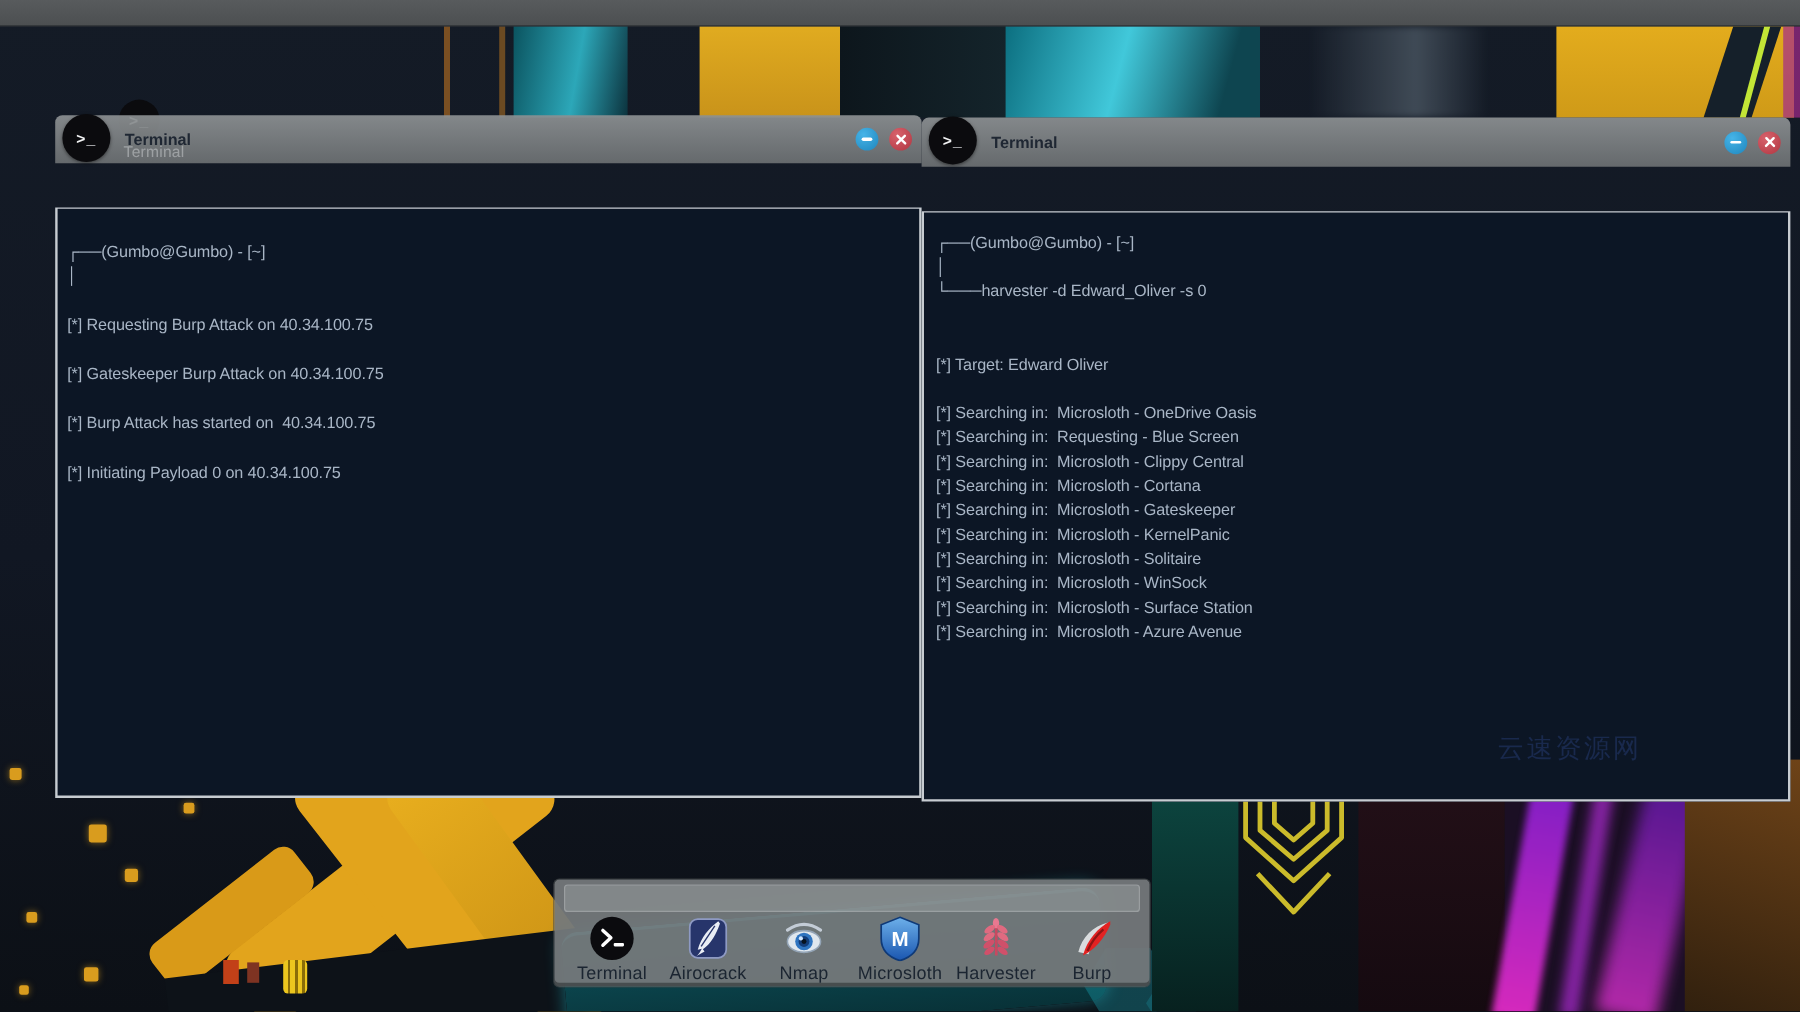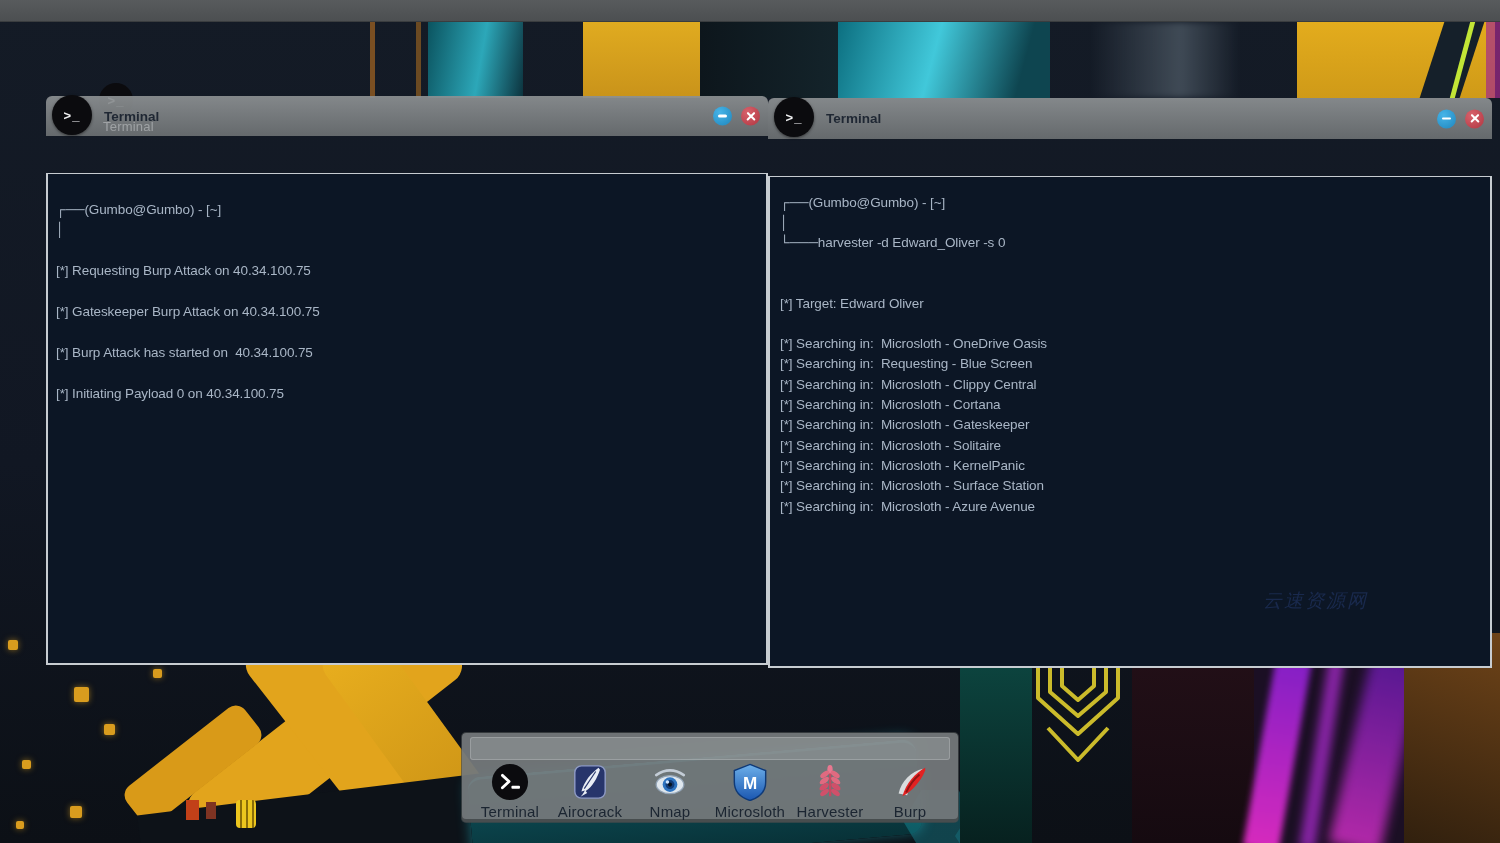--- a/index.html
+++ b/index.html
@@ -48,22 +48,22 @@
 
   .term-body { position:relative; background:#0c1625; border:2px solid #c7ccd1; border-top-width:1px;
                color:#a9b6c6; font-size:13.5px; letter-spacing:-0.1px; overflow:hidden;margin-top:37px; }
   .tline { white-space:pre; height:20px; line-height:20px; }
   .out-line { white-space:pre; height:20px; line-height:20px; margin-top:21px; }
   .search-block { margin-top:20px; line-height:20.35px; }
   .search-block div { white-space:pre; }
   .left-body  { padding:26px 0 0 8px;  height:492px; }
   .right-body { padding:16px 0 0 10px; height:492px; }
   .target-line { white-space:pre; height:20px; line-height:20px; margin-top:41px; }
-  .watermark { position:absolute; right:122px; top:411px; font-size:19px; letter-spacing:2px;
-               color:#1b2c52; opacity:.9;font-style:italic; }
+  .watermark { position:absolute; right:122px; top:432px; font-size:22px; letter-spacing:2px;
+               color:#1b2c52; opacity:.9; }
 
   
   .dock { position:absolute; left:462px; top:733px; width:496px; height:89px; z-index:6;
           background:rgba(116,120,122,.95); border-radius:4px;
           box-shadow:0 0 0 1px rgba(70,74,76,.7), inset 0 -3px 0 rgba(40,43,45,.55); }
   .dock-top { position:absolute; left:8px; right:8px; top:4px; height:23px;
               background:rgba(170,174,176,.35); border:1px solid rgba(200,204,206,.35); border-radius:3px; }
   .dock-items { position:absolute; left:10px; right:10px; top:30px; bottom:2px;
                 display:flex; justify-content:space-between; align-items:flex-start; }
   .dock-item { width:76px; display:flex; flex-direction:column; align-items:center; cursor:pointer; }
@@ -186,22 +186,23 @@
       <div class="tline">┌──(Gumbo@Gumbo) - [~]</div>
       <div class="tline">│</div>
       <div class="tline">└───harvester -d Edward_Oliver -s 0</div>
       <div class="target-line">[*] Target: Edward Oliver</div>
       <div class="search-block">
         <div>[*] Searching in:  Microsloth - OneDrive Oasis</div>
         <div>[*] Searching in:  Requesting - Blue Screen</div>
         <div>[*] Searching in:  Microsloth - Clippy Central</div>
         <div>[*] Searching in:  Microsloth - Cortana</div>
         <div>[*] Searching in:  Microsloth - Gateskeeper</div>
+        <div>[*] Searching in:  Microsloth - KernelPanic</div>
         <div>[*] Searching in:  Microsloth - Solitaire</div>
-        <div>[*] Searching in:  Microsloth - KernelPanic</div>
+        <div>[*] Searching in:  Microsloth - WinSock</div>
         <div>[*] Searching in:  Microsloth - Surface Station</div>
         <div>[*] Searching in:  Microsloth - Azure Avenue</div>
       </div>
       <div class="watermark">云速资源网</div>
     </div>
   </div>
 
   <div class="dock">
     <div class="dock-top"></div>
     <div class="dock-items">

